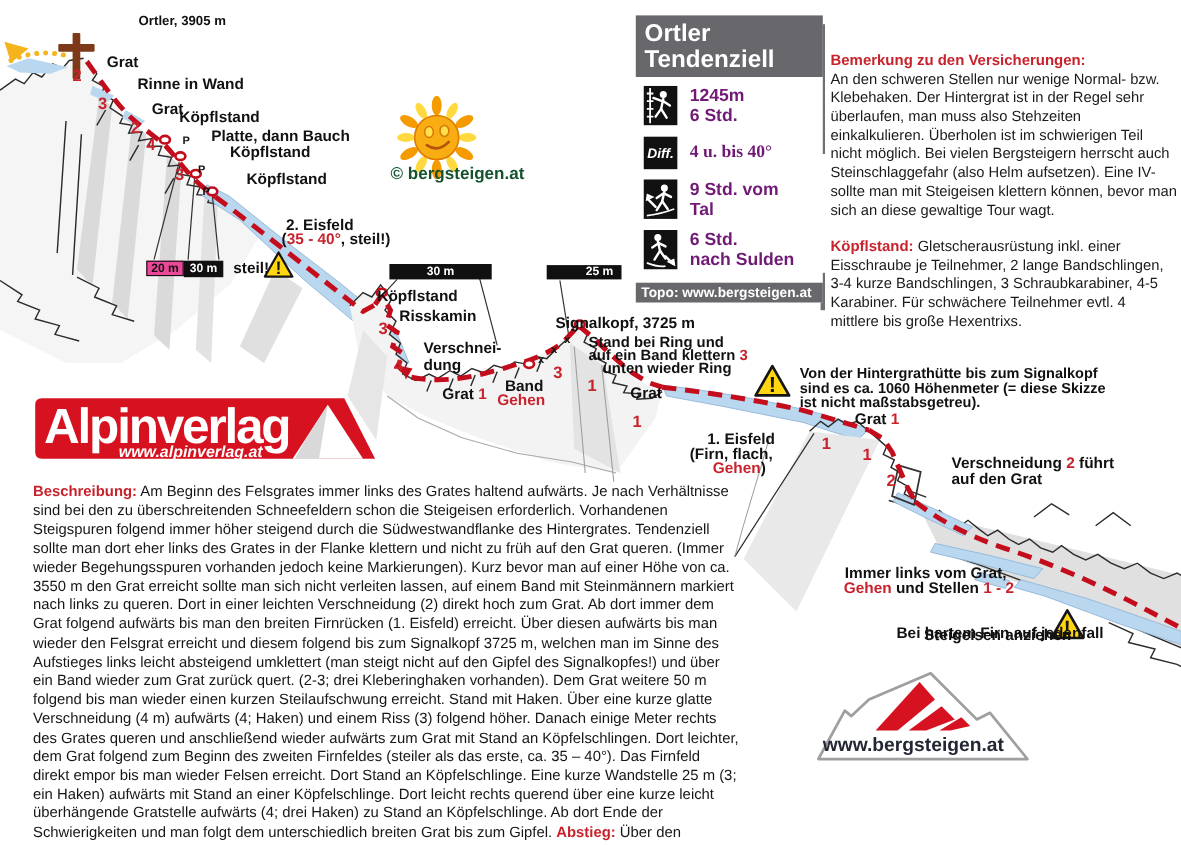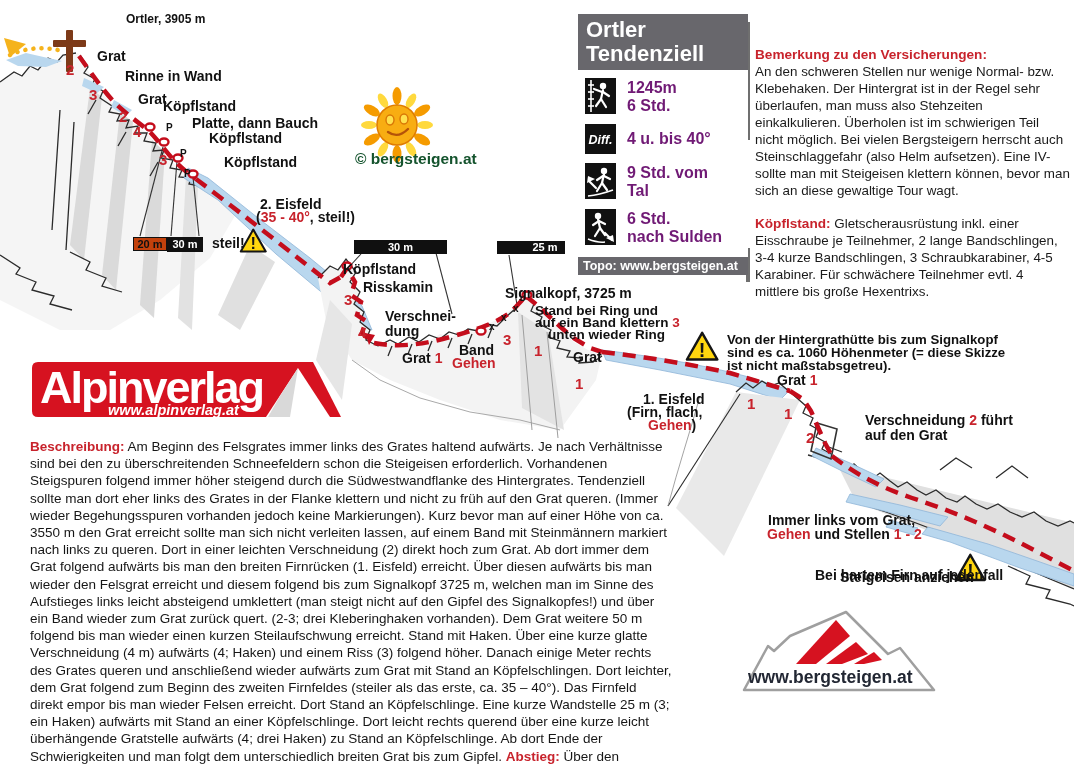--- a/index.html
+++ b/index.html
@@ -7,21 +7,21 @@
           font-family:"Liberation Sans",sans-serif;color:#1a1a1a;}
   #topo-svg{position:absolute;left:0;top:0;z-index:0;}
   .lbl{position:absolute;z-index:2;font-weight:bold;font-size:13.5px;color:#111;
        white-space:nowrap;line-height:1.04;}
   .s15{font-size:12px;margin-left:44px;} .s14{font-size:14px;}
   .red{color:#c8232c;}
   .num{position:absolute;z-index:2;font-weight:bold;font-size:15px;color:#c8232c;line-height:1;}
   .scalebox{position:absolute;z-index:2;display:flex;align-items:center;justify-content:center;
             font-weight:bold;font-size:11px;line-height:1;}
   .sb-black{background:#101010;color:#fff;}
-  .sb-white{background:#c2410c;color:#101010;border:1.5px solid #101010;}
+  .sb-white{background:#ec4899;color:#101010;border:1.5px solid #101010;}
   
   #titlebox{position:absolute;left:578px;top:14px;width:170px;z-index:3;background:#fff;}
   .tb-head{background:#68676c;color:#fff;font-weight:bold;font-size:22px;line-height:24px;
            padding:4px 0 4px 8px;}
   .tb-rows{padding:8px 0 2px 7px;}
   .tb-row{display:flex;align-items:flex-start;margin-bottom:9px;}
   .tb-ic{flex:0 0 31px;margin-right:11px;}
   .tb-tx{font-weight:bold;font-size:16px;line-height:18px;color:#701a75;padding-top:1px;}
   .tb-foot{background:#68676c;color:#fff;font-weight:bold;font-size:12.5px;line-height:16px;
            padding:1px 0 1px 5px;}
@@ -268,21 +268,21 @@
         <div class="tb-tx">
             <div>1245m</div>
             <div>6 Std.</div>
           </div>
       </div>
       <div class="tb-row">
         <svg class="tb-ic" width="31" height="30" viewBox="0 0 31 30">
           <rect width="31" height="30" fill="#111"></rect>
           <text x="15.5" y="20" text-anchor="middle" font-family="Liberation Sans, sans-serif" font-size="12.5" font-weight="bold" font-style="italic" fill="#fff">Diff.</text>
         </svg>
-        <div class="tb-tx" style="padding-top:6px;">
+        <div class="tb-tx" style="padding-top:6px;font-family:Liberation Serif, serif;">
             <div>4 u. bis 40°</div>
           </div>
       </div>
       <div class="tb-row">
         <svg class="tb-ic" width="31" height="36" viewBox="0 0 31 36">
           <rect width="31" height="36" fill="#111"></rect>
           <circle cx="19" cy="8" r="3.2" fill="#fff"></circle>
           <g stroke="#fff" stroke-width="2.2" stroke-linecap="round" fill="none">
             <path d="M19,11 L17,20"></path>
             <path d="M18,13 L12,17"></path>

